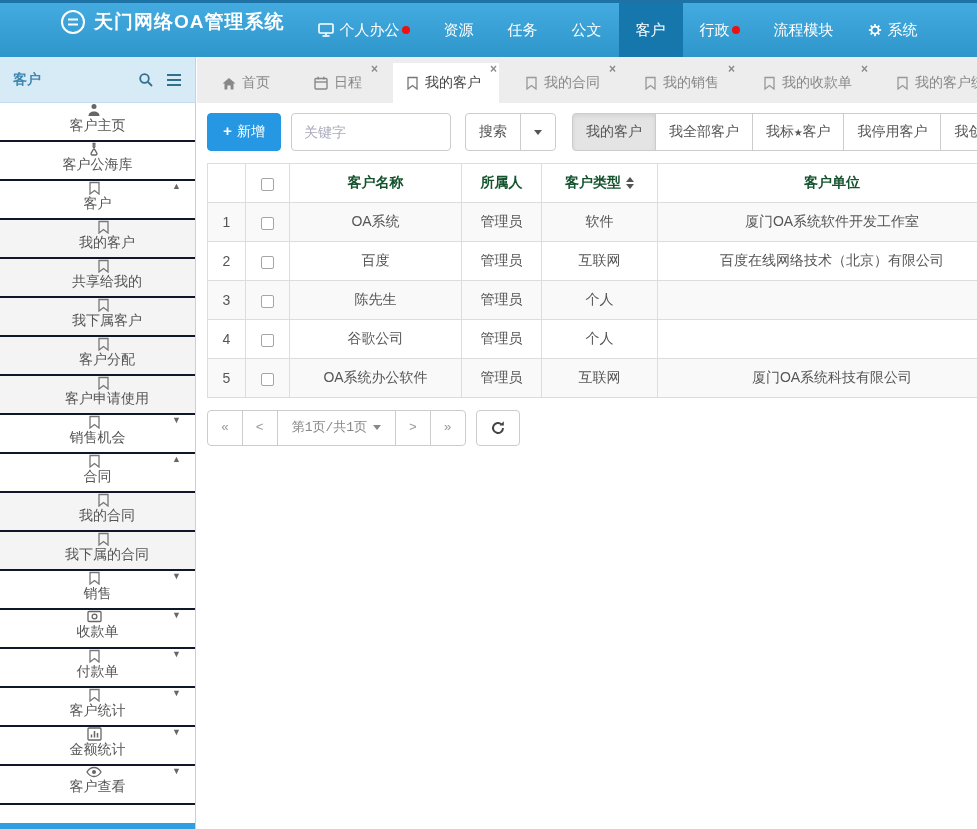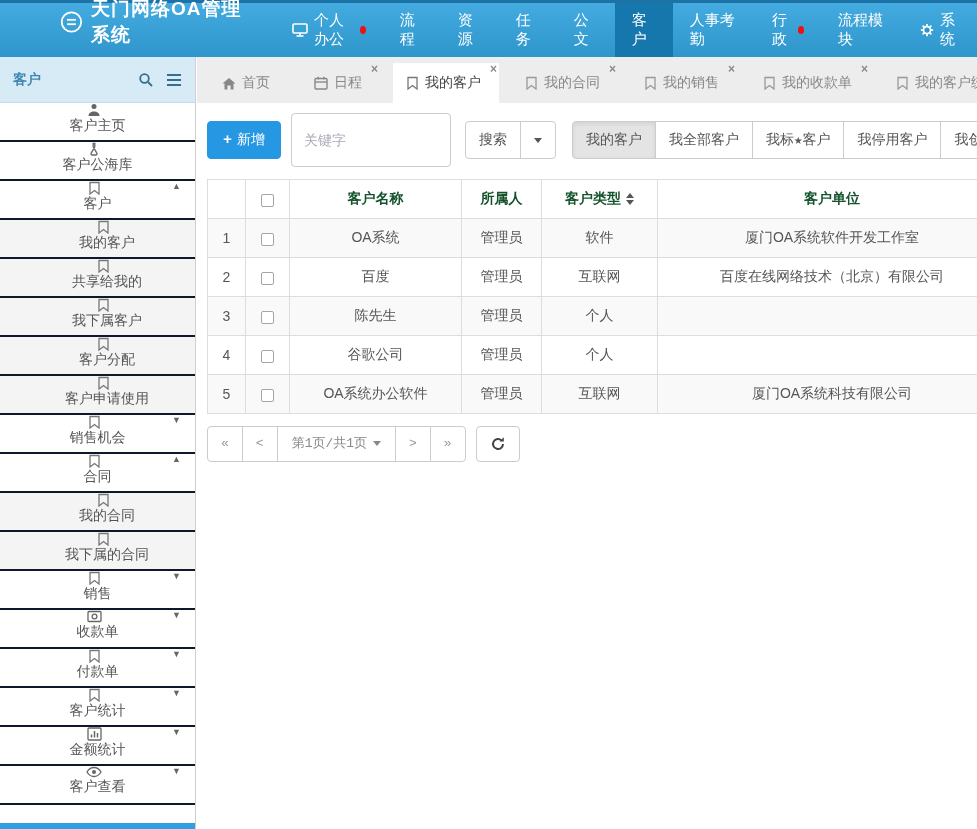--- a/index.html
+++ b/index.html
@@ -50,21 +50,21 @@
   .tclose { position:absolute; top:0; right:2px; font-size:12px; font-weight:bold;
     color:#8a8a8a; line-height:12px; cursor:pointer; }
 
   .content { padding:10px 0 0 10px; width:780px; overflow:hidden; }
   .toolbar { display:flex; align-items:center; white-space:nowrap; }
   .btn { height:38px; line-height:36px; font-size:14px; color:#555;
     background:#fff; border:1px solid #ccc; padding:0 13px; cursor:pointer;font-family:Liberation Mono, monospace; }
   .btn-add { background:#2697e3; border:1px solid #2697e3; color:#fff;
     border-radius:4px; padding:0 15px; font-size:14px; }
   .btn-add .plus { font-weight:bold; margin-right:5px; font-size:15px; }
-  .kw-input { height:54px; width:160px; margin-left:10px; border:1px solid #ccc;
+  .kw-input { height:38px; width:160px; margin-left:10px; border:1px solid #ccc;
     border-radius:4px; padding:0 12px; font-size:14px; color:#555; outline:none;
     font-family:inherit; }
   .kw-input::placeholder { color:#aab; }
   .grp { display:inline-flex; margin-left:14px; }
   .grp .btn + .btn { margin-left:-1px; }
   .grp .btn:first-child { border-radius:4px 0 0 4px; }
   .grp .btn:last-child { border-radius:0 4px 4px 0; }
   .btn.active { background:#e4e4e4; box-shadow:inset 0 2px 4px rgba(0,0,0,.08); }
   .caret { display:inline-block; width:0; height:0; border-left:4px solid transparent;
     border-right:4px solid transparent; border-top:5px solid #555;
@@ -113,36 +113,30 @@
         <svg width="16" height="14" viewBox="0 0 16 14">
             <rect x="1" y="1" width="14" height="9" rx="1" fill="none" stroke="#fff" stroke-width="1.6"></rect>
             <line x1="8" y1="10" x2="8" y2="12.5" stroke="#fff" stroke-width="1.6"></line>
             <line x1="4.5" y1="13" x2="11.5" y2="13" stroke="#fff" stroke-width="1.6"></line>
           </svg>
       </span>
       <span>个人办公</span>
       <span class="dot"></span>
     </div>
     <div class="nav-item">
-      <span>流程</span>
-    </div>
-    <div class="nav-item">
       <span>资源</span>
     </div>
     <div class="nav-item">
       <span>任务</span>
     </div>
     <div class="nav-item">
       <span>公文</span>
     </div>
     <div class="nav-item active">
       <span>客户</span>
-    </div>
-    <div class="nav-item">
-      <span>人事考勤</span>
     </div>
     <div class="nav-item">
       <span>行政</span>
       <span class="dot"></span>
     </div>
     <div class="nav-item">
       <span>流程模块</span>
     </div>
     <div class="nav-item">
       <span class="micon">

